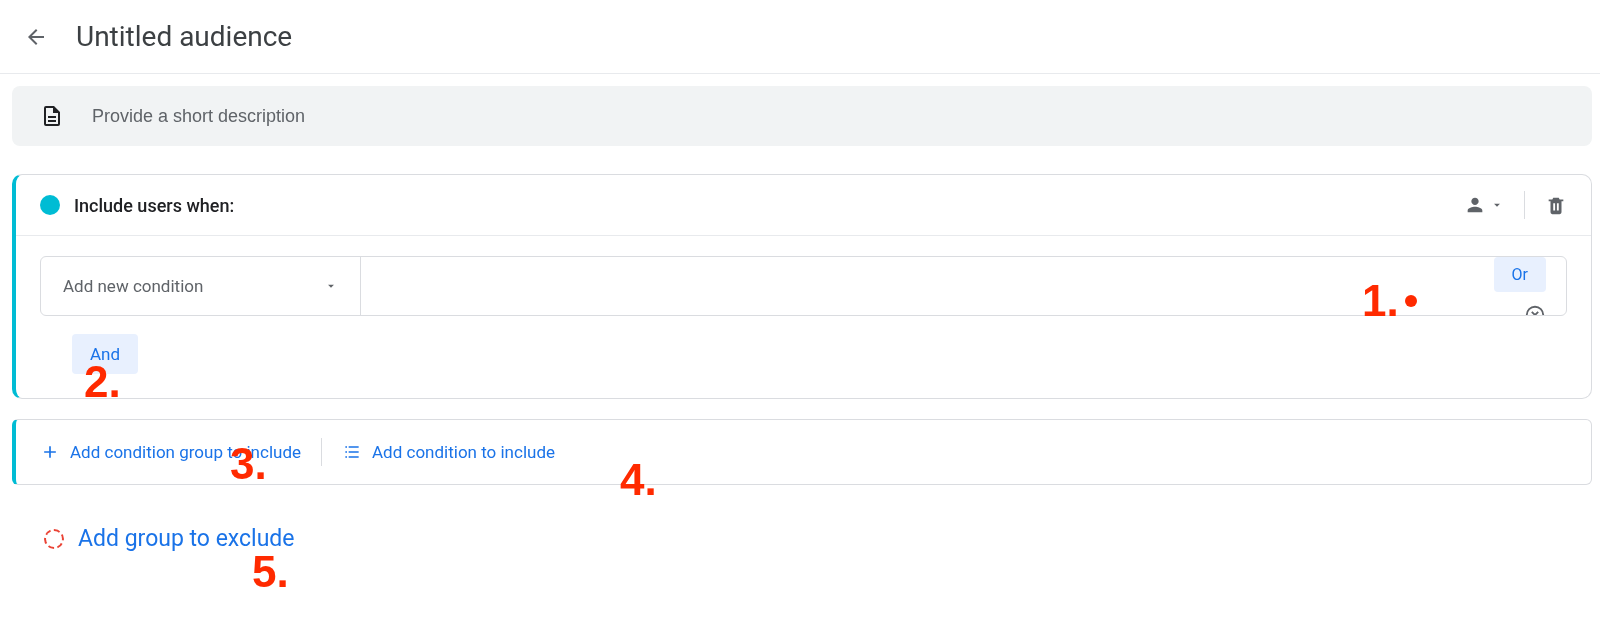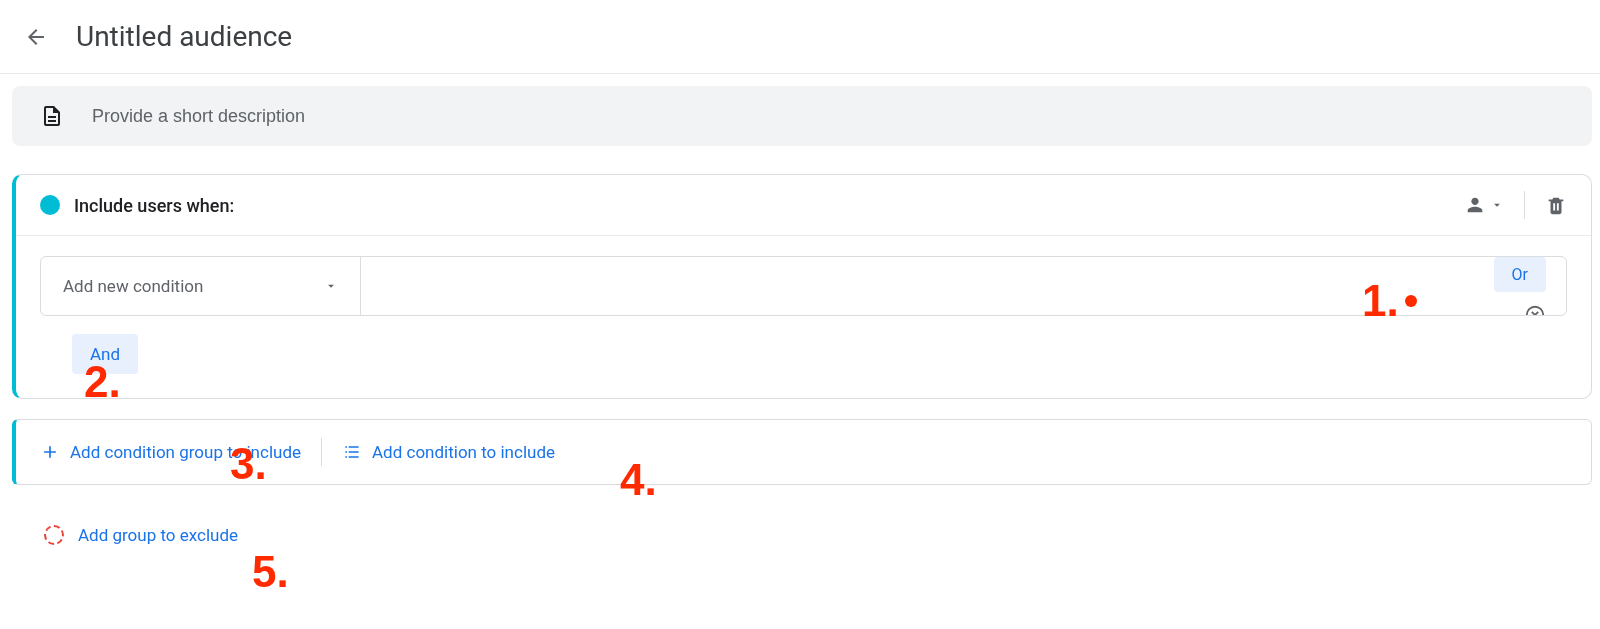--- a/index.html
+++ b/index.html
@@ -104,21 +104,21 @@
     display:flex; align-items:center; gap:10px; color:#1a73e8; font-size:17px; cursor:pointer;
   }
   .action-divider { width:1px; height:28px; background:#dadce0; }
 
   .exclude-row {
     display:flex; align-items:center; gap:14px; padding-left:32px;
   }
   .dashed-circle {
     width:20px; height:20px; border:2px dashed #ea4335; border-radius:50%;
   }
-  .exclude-text { color:#1a73e8; font-size:17px; cursor:pointer; }
+  .exclude-text { color:#1a73e8; font-size:23px; cursor:pointer; }
 
   
   .anno {
     position:absolute; color:#ff2a00; font-weight:700; font-family: Arial, sans-serif; pointer-events:none; display:flex; align-items:center;
   }
   .anno .dot { width:12px; height:12px; background:#ff2a00; border-radius:50%; margin-right:8px; }
   .anno .num { font-size:44px; line-height:1; }
 
   svg { display:block; }
 </style>

